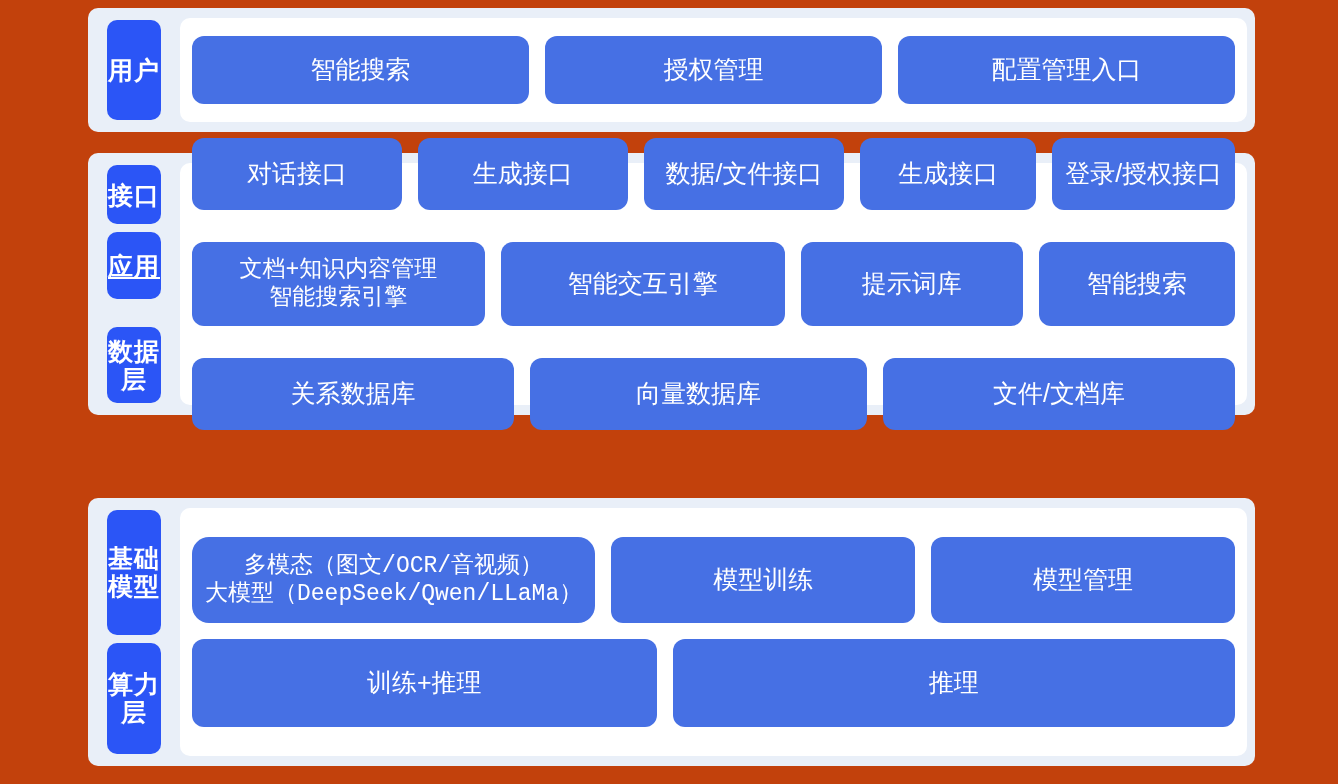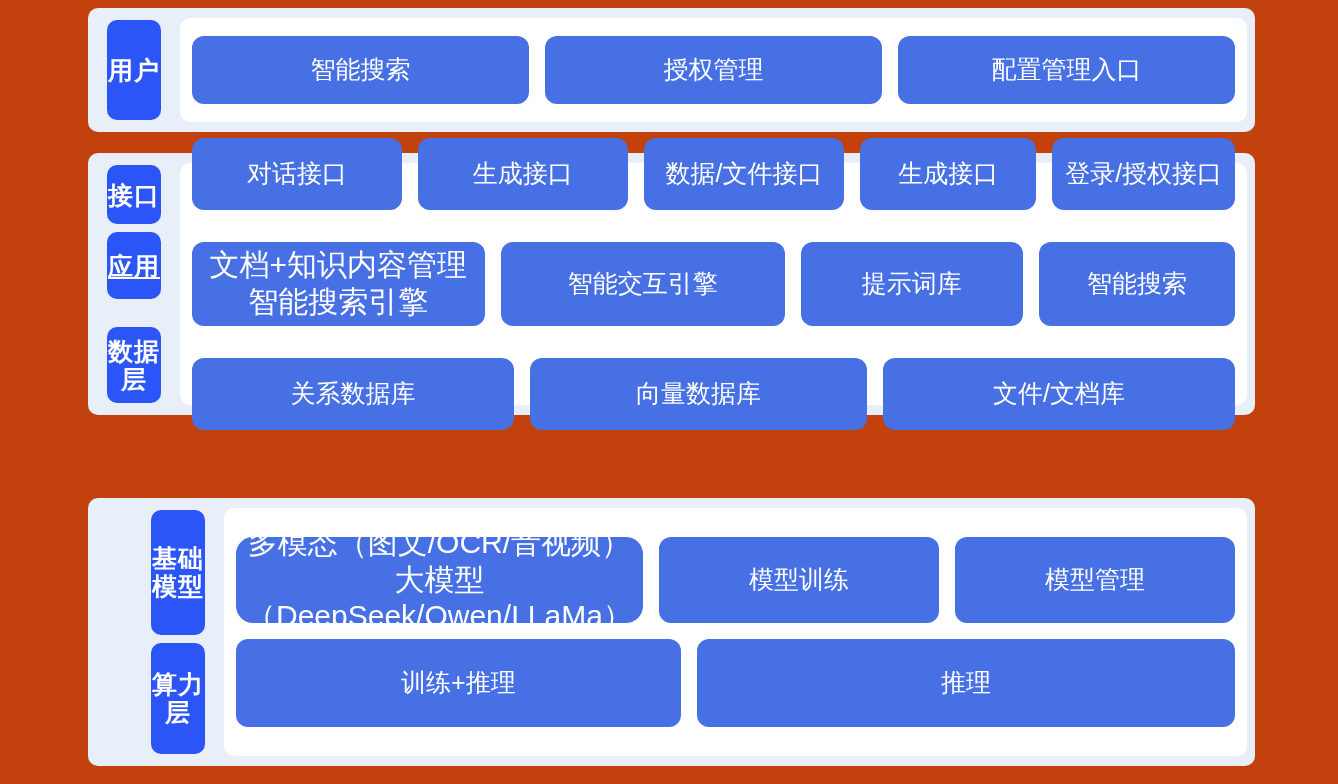--- a/index.html
+++ b/index.html
@@ -126,34 +126,34 @@
   .r-ap-3 { flex: 1.15 1 0; }
   .r-ap-4 { flex: 1.00 1 0; }
   #section-middle .row-app .box { height: 84px; }
 
   
   .r-db-1 { flex: 1.00 1 0; }
   .r-db-2 { flex: 1.05 1 0; }
   .r-db-3 { flex: 1.10 1 0; }
 
   
-  #section-bottom { top: 498px; height: 268px; padding-left: 44px; }
+  #section-bottom { top: 498px; height: 268px; }
   #section-bottom .tab-found { height: 130px; }
   #section-bottom .tab-power { height: 116px; }
   #section-bottom .box { height: 86px; }
   #section-bottom .row-power .box { height: 88px; }
 
   .r-fm-1 { flex: 1.35 1 0; border-radius: 17px; }
   .r-fm-2 { flex: 1.00 1 0; }
   .r-fm-3 { flex: 1.00 1 0; }
   .r-pw-1 { flex: 1.00 1 0; }
   .r-pw-2 { flex: 1.22 1 0; }
 
   .box.small { font-size: 23px; }
-  .box.two-line { font-size: 30px; line-height: 1.22; }
+  .box.two-line { font-size: 23px; line-height: 1.22; font-family: Liberation Mono, monospace; }
 </style>
 </head>
 <body>
 
 <div id="diagram">
 
   <div class="section" id="section-user">
     <div class="tab-col">
       <div class="layer-tab tab-user">用户</div>
     </div>

